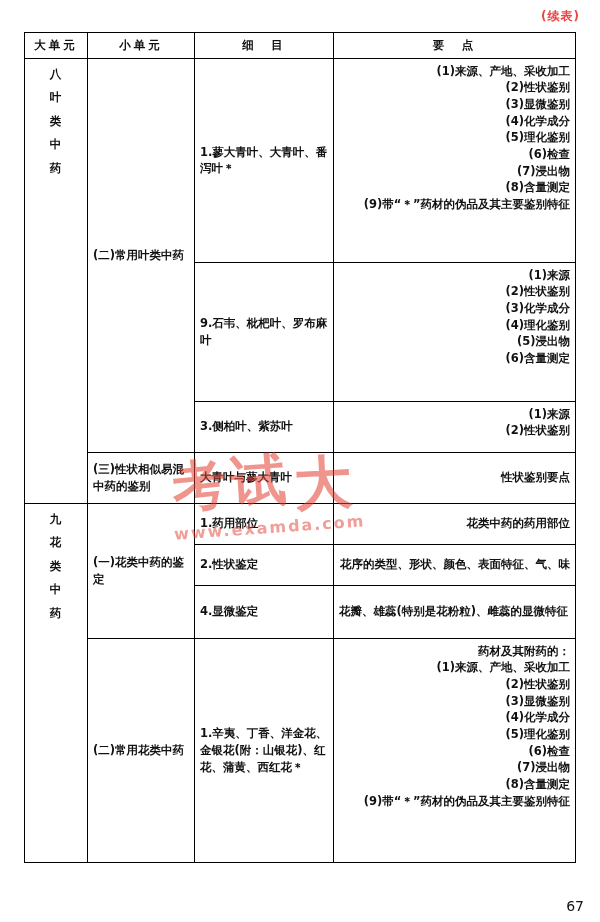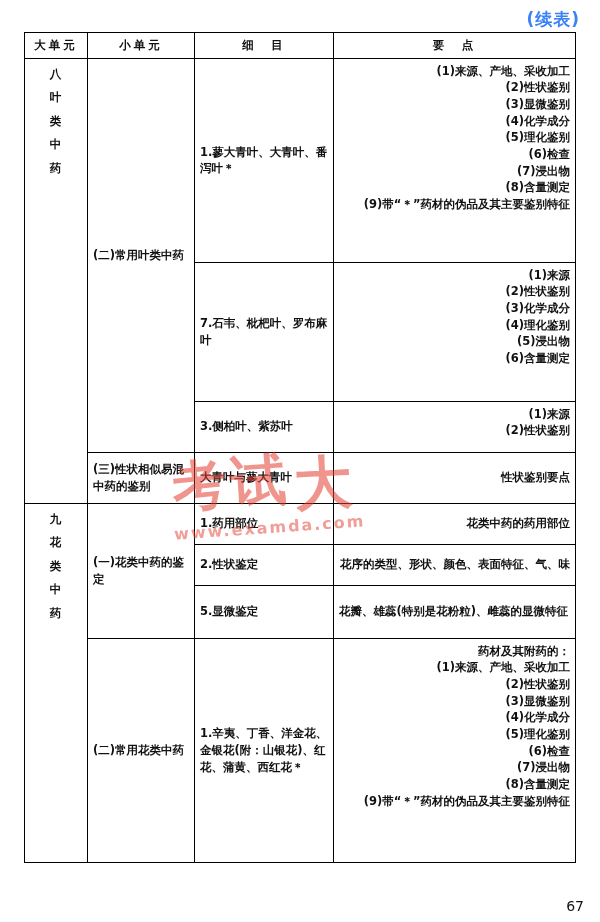--- a/index.html
+++ b/index.html
@@ -19,24 +19,24 @@
     position: relative;
     width: 600px;
     height: 922px;
     box-sizing: border-box;
     padding: 0;
   }
   .cont-label {
     position: absolute;
     top: 8px;
     right: 20px;
-    font-size: 17px;
+    font-size: 12px;
     font-weight: bold;
     letter-spacing: 1px;
-    color: #3b82f6;
+    color: #ef4444;
   }
   .page-number {
     position: absolute;
     bottom: 8px;
     right: 16px;
     font-size: 14px;
     color: #111;
   }
   table.main {
     position: absolute;
@@ -164,21 +164,21 @@
           <span class="ln">(4)化学成分</span>
           <span class="ln">(5)理化鉴别</span>
           <span class="ln">(6)检查</span>
           <span class="ln">(7)浸出物</span>
           <span class="ln">(8)含量测定</span>
           <span class="ln">(9)带“＊”药材的伪品及其主要鉴别特征</span>
         </td>
       </tr>
 
       <tr>
-        <td class="detail mid" style="height:130px;">7.石韦、枇杷叶、罗布麻叶</td>
+        <td class="detail mid" style="height:130px;">9.石韦、枇杷叶、罗布麻叶</td>
         <td class="points">
           <span class="ln">(1)来源</span>
           <span class="ln">(2)性状鉴别</span>
           <span class="ln">(3)化学成分</span>
           <span class="ln">(4)理化鉴别</span>
           <span class="ln">(5)浸出物</span>
           <span class="ln">(6)含量测定</span>
         </td>
       </tr>
 
@@ -214,21 +214,21 @@
       </tr>
 
       <tr>
         <td class="detail mid" style="height:32px;">2.性状鉴定</td>
         <td class="points mid">
           <span class="ln">花序的类型、形状、颜色、表面特征、气、味</span>
         </td>
       </tr>
 
       <tr>
-        <td class="detail mid" style="height:44px;">5.显微鉴定</td>
+        <td class="detail mid" style="height:44px;">4.显微鉴定</td>
         <td class="points mid">
           <span>花瓣、雄蕊(特别是花粉粒)、雌蕊的显微特征</span>
         </td>
       </tr>
 
       <tr>
         <td class="sub mid" style="height:215px;">(二)常用花类中药</td>
         <td class="detail mid">1.辛夷、丁香、洋金花、金银花(附：山银花)、红花、蒲黄、西红花＊</td>
         <td class="points">
           <span class="ln">药材及其附药的：</span>

